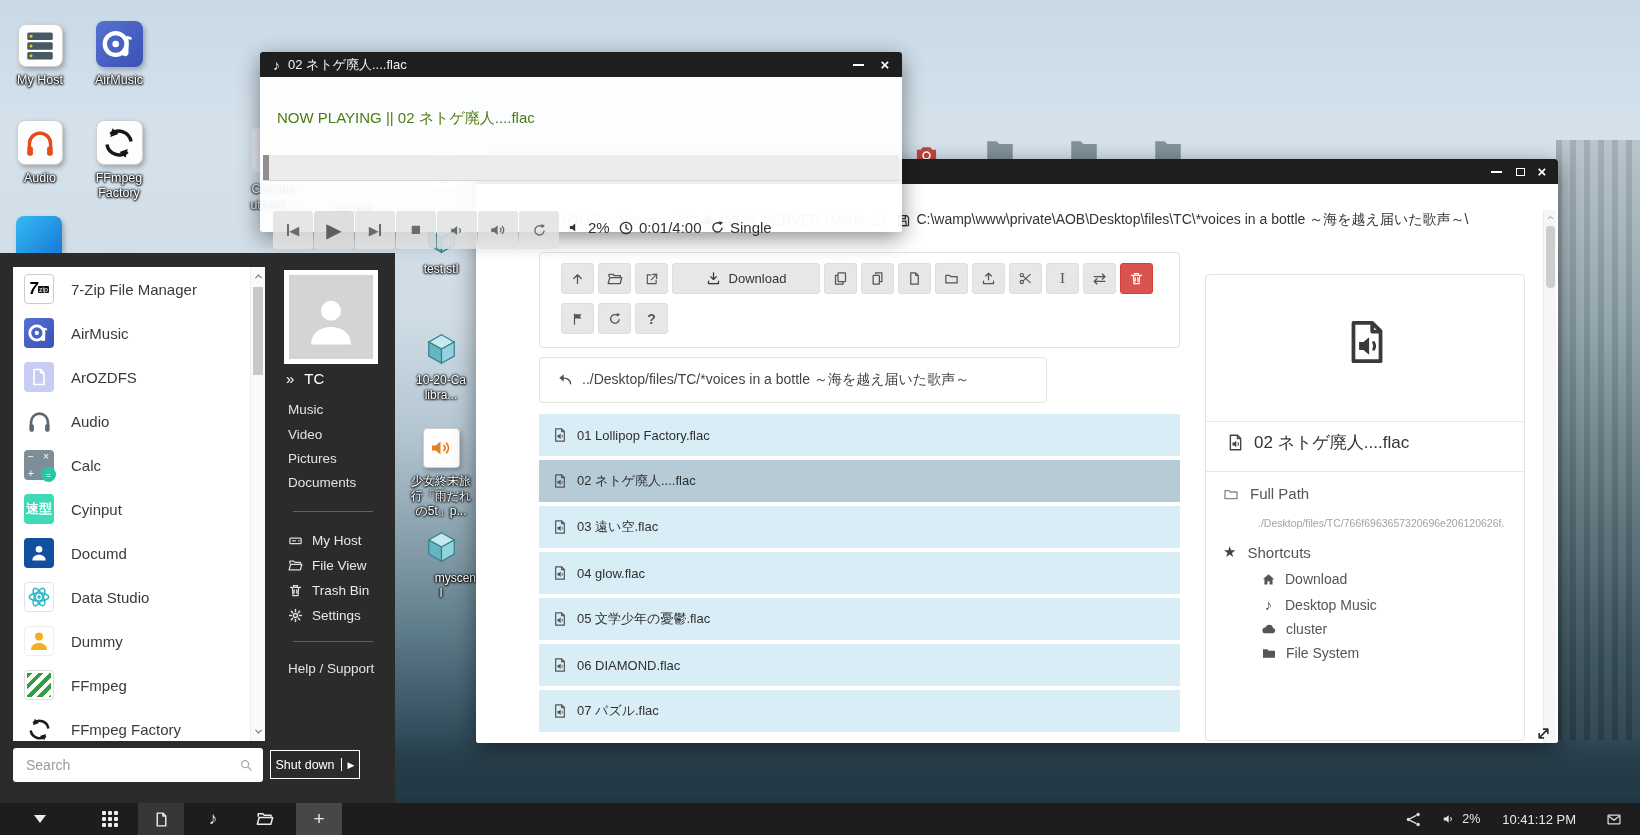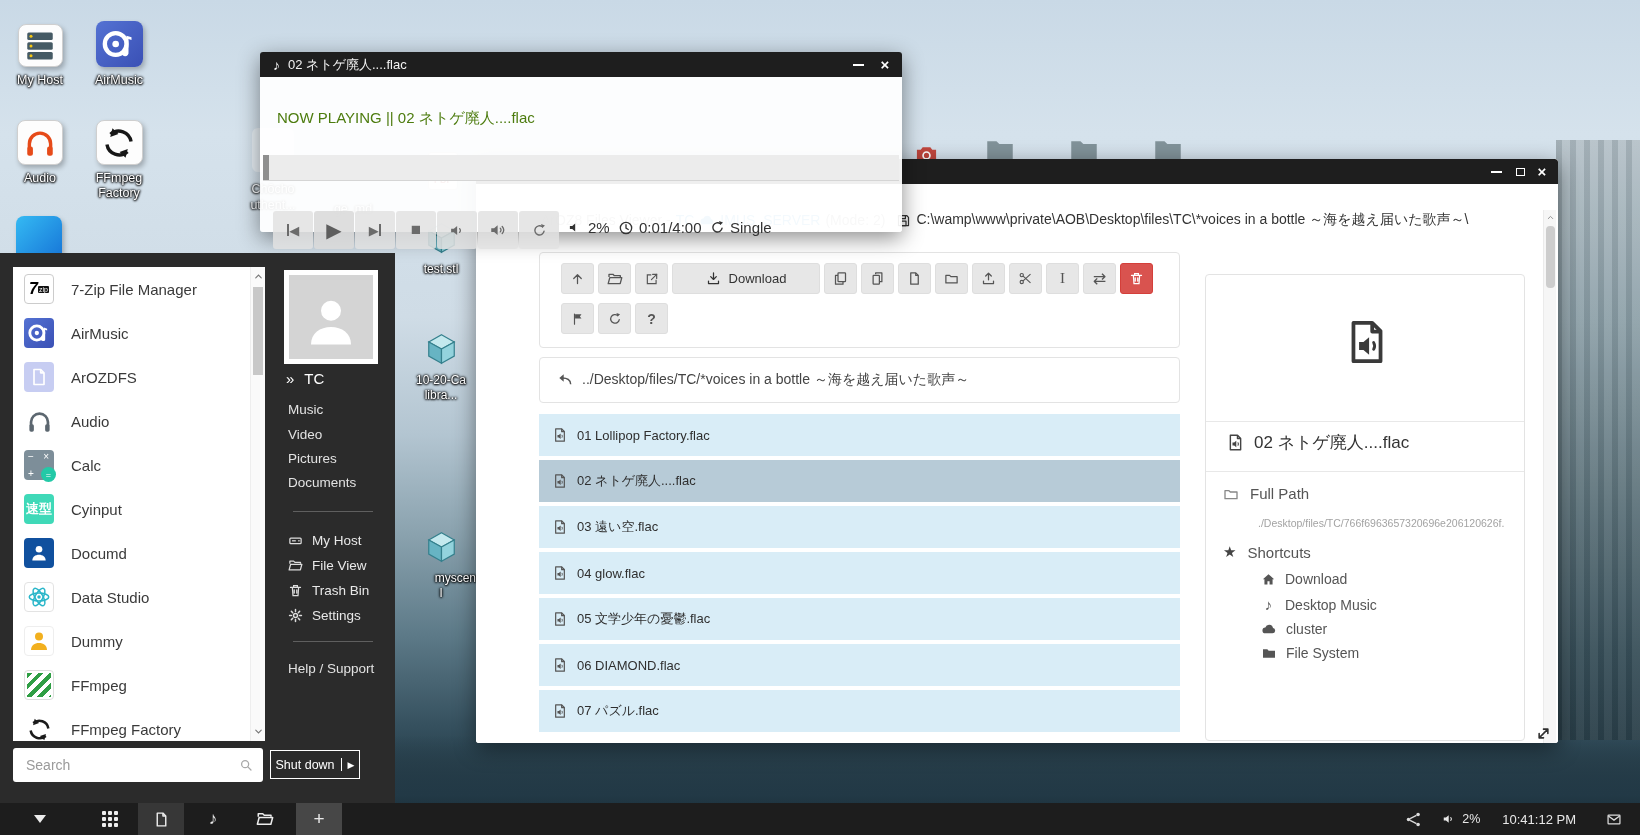--- a/index.html
+++ b/index.html
@@ -373,20 +373,30 @@
       </svg>
     <span class="dlabel" style="font-size:12px;">test.stl</span>
   </div>
   <div class="dicon" style="left:395px; top:331px; width:92px;">
     <svg class="ic" width="37" height="36">
         <use href="#s-cube"></use>
       </svg>
     <span class="dlabel" style="font-size:12px;">10-20-Ca</span>
     <span class="dlabel" style="font-size:12px;margin-top:0;">libra...</span>
   </div>
+  <div class="dicon" style="left:395px; top:428px; width:92px;">
+    <span class="tile tile-white" style="width:37px;height:40px;border-radius:4px;color:#e67e22;">
+        <svg class="ic" width="24" height="24">
+          <use href="#s-spk2"></use>
+        </svg>
+      </span>
+    <span class="dlabel" style="font-size:12px;">少女終末旅</span>
+    <span class="dlabel" style="font-size:12px;margin-top:0;">行「雨だれ</span>
+    <span class="dlabel" style="font-size:12px;margin-top:0;">の5t」p...</span>
+  </div>
   <div class="dicon" style="left:395px; top:529px; width:92px;">
     <svg class="ic" width="37" height="36">
         <use href="#s-cube"></use>
       </svg>
     <span class="dlabel" style="font-size:12px;padding-left:48px;">myscene.st</span>
     <span class="dlabel" style="font-size:12px;margin-top:0;">l</span>
   </div>
 
   <svg class="ic abs" style="left:913px; top:143px; color:#c2473e; z-index:2;" width="27" height="23">
       <use href="#s-camera"></use>
@@ -503,21 +513,21 @@
             </span>
           <span class="tbtn">
               <svg class="ic" width="14" height="14">
                 <use href="#s-refresh"></use>
               </svg>
             </span>
           <span class="tbtn" style="font-weight:bold;">?</span>
         </div>
       </div>
 
-      <div class="card" style="left:63px; top:173px; width:641px; height:46px;">
+      <div class="card" style="left:63px; top:173px; width:508px; height:46px;">
         <div class="crumb">
           <svg class="ic" width="16" height="16" style="color:#555;">
               <use href="#s-reply"></use>
             </svg>
           <span>../Desktop/files/TC/*voices in a bottle ～海を越え届いた歌声～</span>
         </div>
       </div>
 
       <div class="flist" style="top:230px;">
         <div class="frow">

